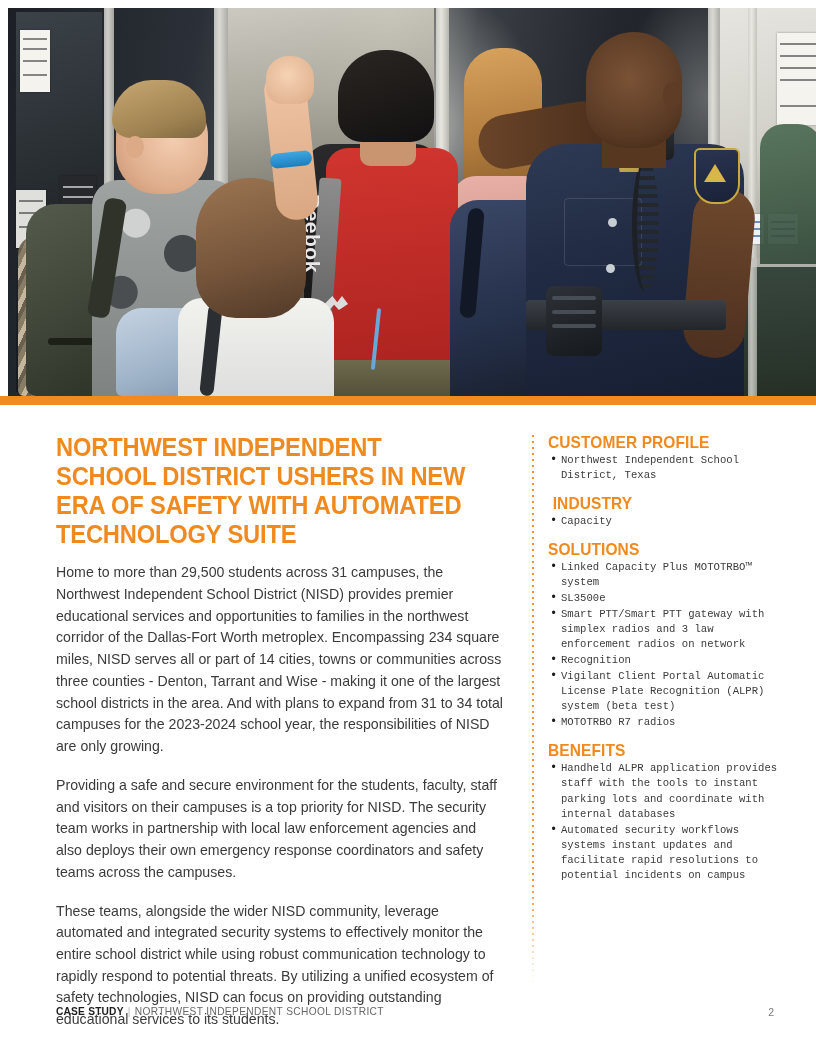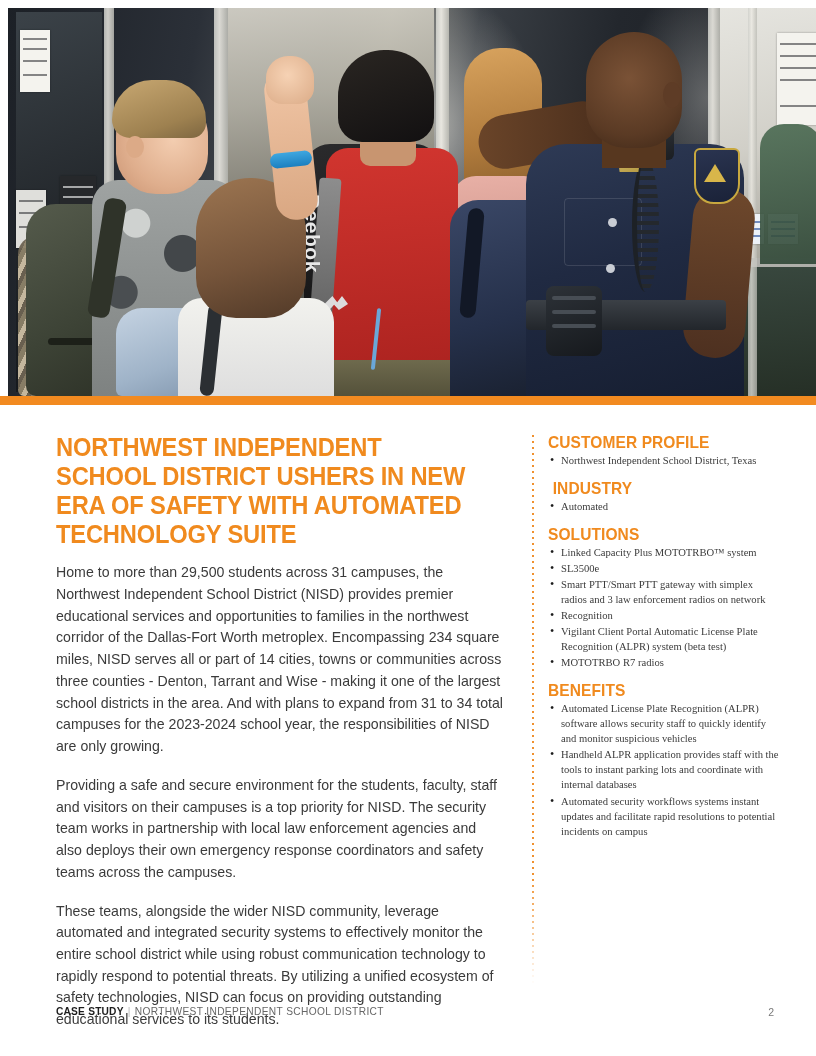--- a/index.html
+++ b/index.html
@@ -397,21 +397,21 @@
   ul.side-list {
     margin: 0; padding: 0; list-style: none;
   }
   ul.side-list li {
     position: relative;
     padding-left: 13px;
     margin-bottom: 1px;
     color: #3b3b3b;
     font-size: 10.6px;
     line-height: 1.42;
-    font-family: Liberation Serif, serif;
+    font-family: Liberation Mono, monospace;
   }
   ul.side-list li::before {
     content: "•";
     position: absolute;
     left: 2px; top: -1px;
     color: #1c1c1c;
     font-size: 12px;
     line-height: 1.42;
   }
 
@@ -568,40 +568,39 @@
     <div class="side-block">
       <h2 class="side-title">CUSTOMER PROFILE</h2>
       <ul class="side-list">
         <li>Northwest Independent School District, Texas</li>
       </ul>
     </div>
 
     <div class="side-block indent">
       <h2 class="side-title">INDUSTRY</h2>
       <ul class="side-list">
-        <li>Automated</li>
+        <li>Capacity</li>
       </ul>
     </div>
 
     <div class="side-block">
       <h2 class="side-title">SOLUTIONS</h2>
       <ul class="side-list">
         <li>Linked Capacity Plus MOTOTRBO™ system</li>
         <li>SL3500e</li>
         <li>Smart PTT/Smart PTT gateway with simplex radios and 3 law enforcement radios on network</li>
         <li>Recognition</li>
         <li>Vigilant Client Portal Automatic License Plate Recognition (ALPR) system (beta test)</li>
         <li>MOTOTRBO R7 radios</li>
       </ul>
     </div>
 
     <div class="side-block">
       <h2 class="side-title">BENEFITS</h2>
       <ul class="side-list">
-        <li>Automated License Plate Recognition (ALPR) software allows security staff to quickly identify and monitor suspicious vehicles</li>
         <li>Handheld ALPR application provides staff with the tools to instant parking lots and coordinate with internal databases</li>
         <li>Automated security workflows systems instant updates and facilitate rapid resolutions to potential incidents on campus</li>
       </ul>
     </div>
 
   </div>
 </div>
 
 <div class="footer">
   <div class="footer-left">

